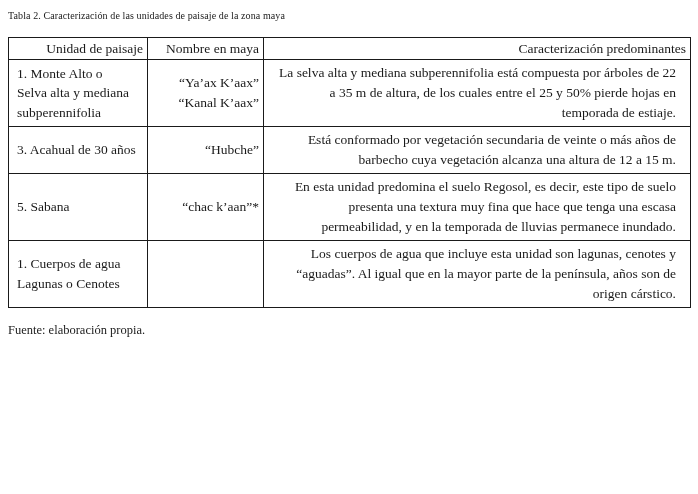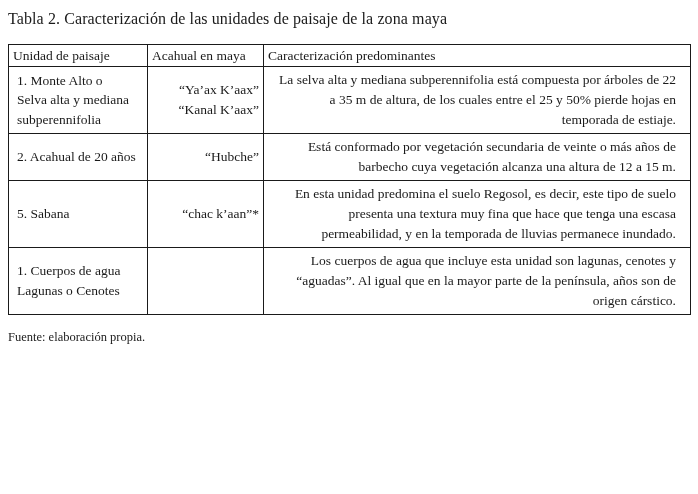--- a/index.html
+++ b/index.html
@@ -13,21 +13,21 @@
     -webkit-font-smoothing: antialiased;
   }
   .page {
     box-sizing: border-box;
     width: 698px;
     height: 494px;
     padding: 8px 8px 0 8px;
     overflow: hidden;
   }
   .title {
-    font-size: 16px;
+    font-size: 10px;
     margin: 2px 0 16px 0;
     letter-spacing: 0.1px;
   }
   table.landscape {
     border-collapse: collapse;
     table-layout: fixed;
     width: 682px;
     margin-top: 15px;
   }
   table.landscape col.c1 { width: 139px; }
@@ -35,21 +35,21 @@
   table.landscape col.c3 { width: 427px; }
   table.landscape th,
   table.landscape td {
     border: 1px solid #1a1a1a;
     font-weight: normal;
     font-size: 13.5px;
     vertical-align: middle;
     box-sizing: border-box;
   }
   table.landscape th {
-    text-align: left;
+    text-align: right;
     padding: 2px 4px;
     height: 22px;
   }
   td.cell-unidad {
     text-align: left;
     padding: 3px 0 3px 8px;
     white-space: pre-line;
     line-height: 1.45;
     margin-left: 8px;
   }
@@ -84,35 +84,35 @@
 
   <table class="landscape">
     <colgroup>
       <col class="c1">
       <col class="c2">
       <col class="c3">
     </colgroup>
     <thead>
       <tr class="row-header">
         <th>Unidad de paisaje</th>
-        <th>Acahual en maya</th>
+        <th>Nombre en maya</th>
         <th>Caracterización predominantes</th>
       </tr>
     </thead>
     <tbody>
       <tr class="row-1">
         <td class="cell-unidad">1. Monte Alto o
 Selva alta y mediana
 subperennifolia</td>
         <td class="cell-maya">“Ya’ax K’aax”
 “Kanal K’aax”</td>
         <td class="cell-carac">La selva alta y mediana subperennifolia está compuesta por árboles de 22 a 35 m de altura, de los cuales entre el 25 y 50% pierde hojas en temporada de estiaje.</td>
       </tr>
       <tr class="row-3">
-        <td class="cell-unidad">2. Acahual de 20 años</td>
+        <td class="cell-unidad">3. Acahual de 30 años</td>
         <td class="cell-maya">“Hubche”</td>
         <td class="cell-carac">Está conformado por vegetación secundaria de veinte o más años de barbecho cuya vegetación alcanza una altura de 12 a 15 m.</td>
       </tr>
       <tr class="row-5">
         <td class="cell-unidad">5. Sabana</td>
         <td class="cell-maya">“chac k’aan”*</td>
         <td class="cell-carac">En esta unidad predomina el suelo Regosol, es decir, este tipo de suelo presenta una textura muy fina que hace que tenga una escasa permeabilidad, y en la temporada de lluvias permanece inundado.</td>
       </tr>
       <tr class="row-6">
         <td class="cell-unidad">1. Cuerpos de agua

